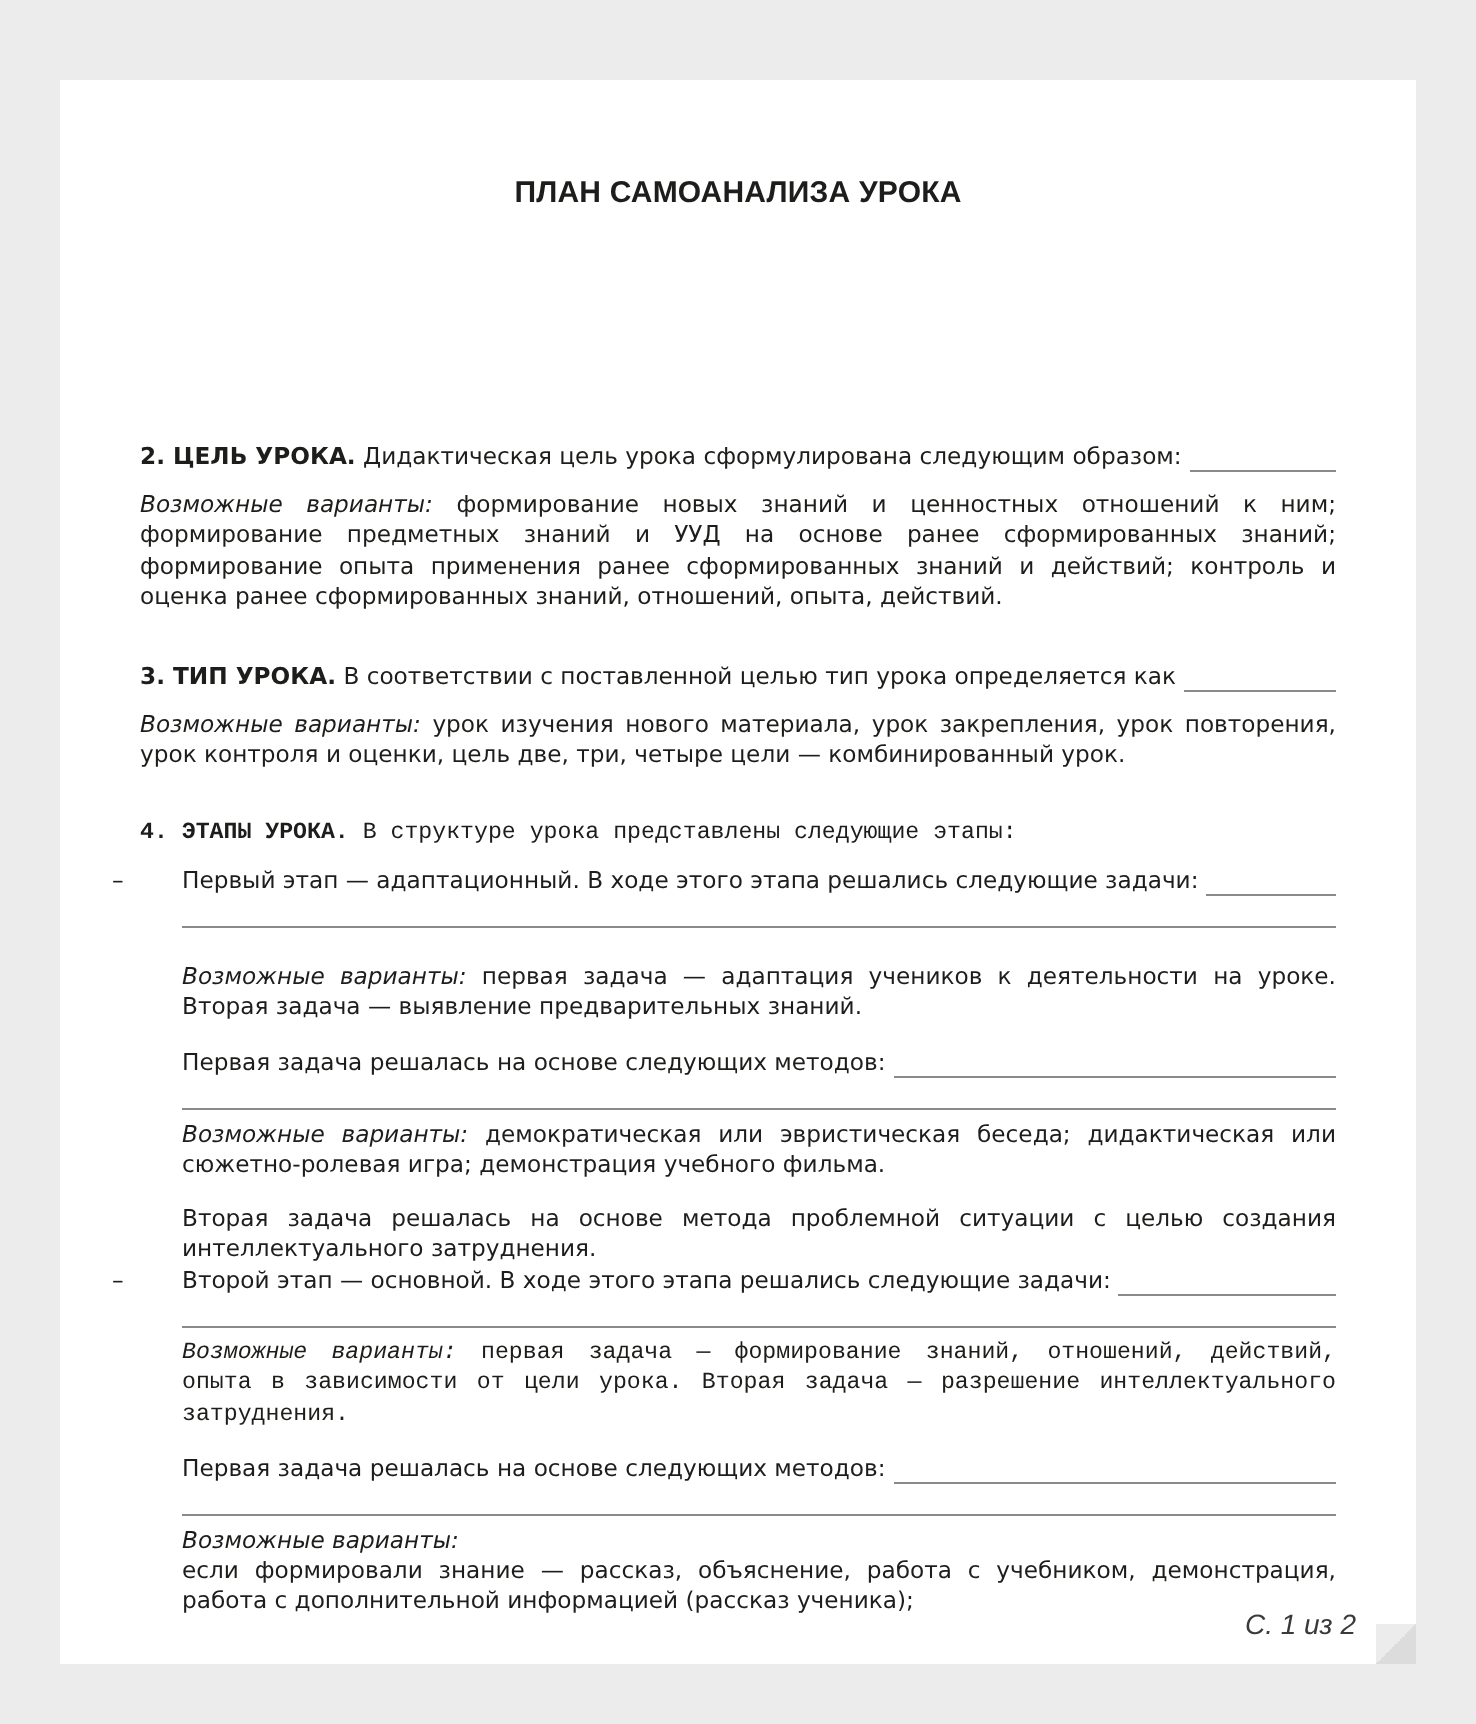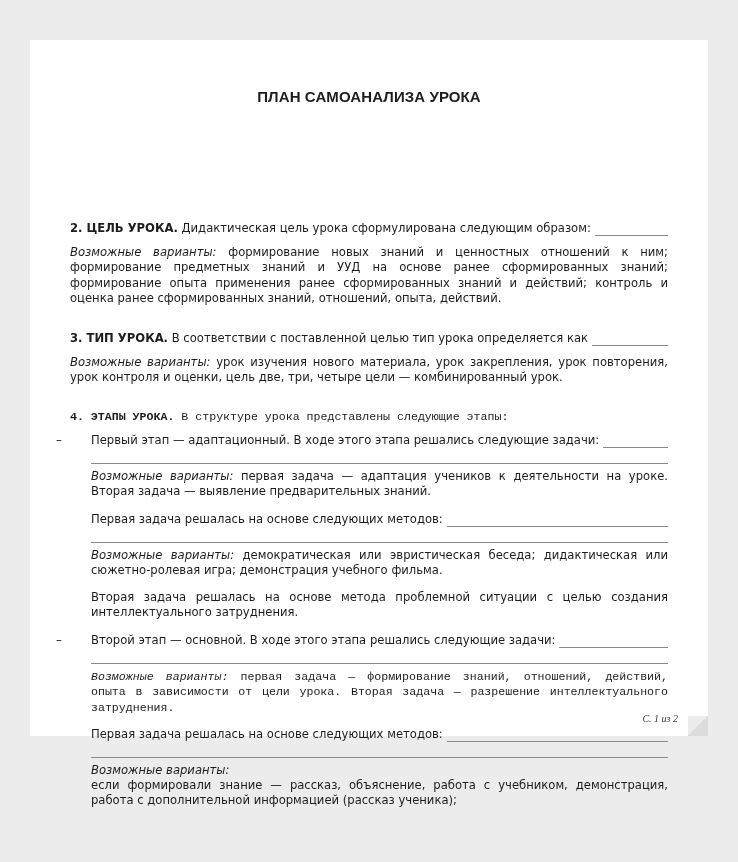--- a/index.html
+++ b/index.html
@@ -2,21 +2,21 @@
 <html><head>
 <meta charset="utf-8">
 <style>
   html, body { margin: 0; padding: 0; }
   body {
     width: 738px; height: 862px; background: #ececec; position: relative; overflow: hidden;
     font-family: "DejaVu Sans", "Liberation Sans", sans-serif;
     color: #1d1d1b;
   }
   .page {
-    position: absolute; left: 30px; top: 40px; width: 678px; height: 696px; background: #ffffff;
+    position: absolute; left: 30px; top: 40px; width: 678px; height: 792px; background: #ffffff;
   }
   .fold-cut {
     position: absolute; right: 0; bottom: 0; width: 20px; height: 20px;
     background: linear-gradient(135deg, #ececec 0%, #ececec 50%, #dcdcdd 50%, #dcdcdd 100%);
   }
   .title {
     position: absolute; left: 0; right: 0; top: 48px; text-align: center;
     font-family: "Liberation Sans", sans-serif; font-weight: bold; font-size: 15px; letter-spacing: 0.1px;
     color: #1d1d1b;
   }
@@ -24,22 +24,22 @@
   .b { font-weight: bold; }
   .i { font-style: italic; }
   .row { display: flex; align-items: flex-end; white-space: nowrap; }
   .fill { flex: 1; border-bottom: 1px solid #8a8a8a; height: 12px; margin-left: 4px; }
   .short { display: inline-block; width: 38px; border-bottom: 1px solid #8a8a8a; height: 12px; margin: 0 2px 0 4px; }
   .fullline { border-bottom: 1px solid #8a8a8a; height: 1px; }
   .para { white-space: normal; text-align: justify; }
   .dash { position: absolute; left: -35px; }
   .indent { position: absolute; left: 61px; width: 577px; font-size: 11.6px; line-height: 15.2px; }
   .footer {
-    position: absolute; right: 30px; bottom: 12px; font-family: Liberation Serif, serif;
-    font-style: italic; font-size: 10px; color: #3a3a3a;
+    position: absolute; right: 30px; bottom: 12px; font-family: Liberation Sans, sans-serif;
+    font-style: italic; font-size: 14px; color: #3a3a3a;
   }
 </style>
 </head>
 <body>
 
 <div class="page">
 
   <div class="title">ПЛАН САМОАНАЛИЗА УРОКА</div>
 
 
@@ -69,21 +69,21 @@
     </div>
   </div>
 
   <div class="indent" style="top:393px;">
     <span class="dash">–</span>
     <div class="row">
       <span>Первый этап — адаптационный. В ходе этого этапа решались следующие задачи:</span>
       <span class="fill"></span>
     </div>
     <div class="fullline" style="margin-top:14px;"></div>
-    <div class="para" style="margin-top:5px;">
+    <div class="para" style="margin-top:17px;">
       <span class="i">Возможные варианты:</span> <span>первая задача — адаптация учеников к деятельности на уроке. Вторая задача — выявление предварительных знаний.</span>
     </div>
     <div class="row" style="margin-top:12px;">
       <span>Первая задача решалась на основе следующих методов:</span>
       <span class="fill"></span>
     </div>
     <div class="fullline" style="margin-top:14px;"></div>
     <div class="para" style="margin-top:5px;">
       <span class="i">Возможные варианты:</span> <span>демократическая или эвристическая беседа; дидактическая или сюжетно-ролевая игра; демонстрация учебного фильма.</span>
     </div>

